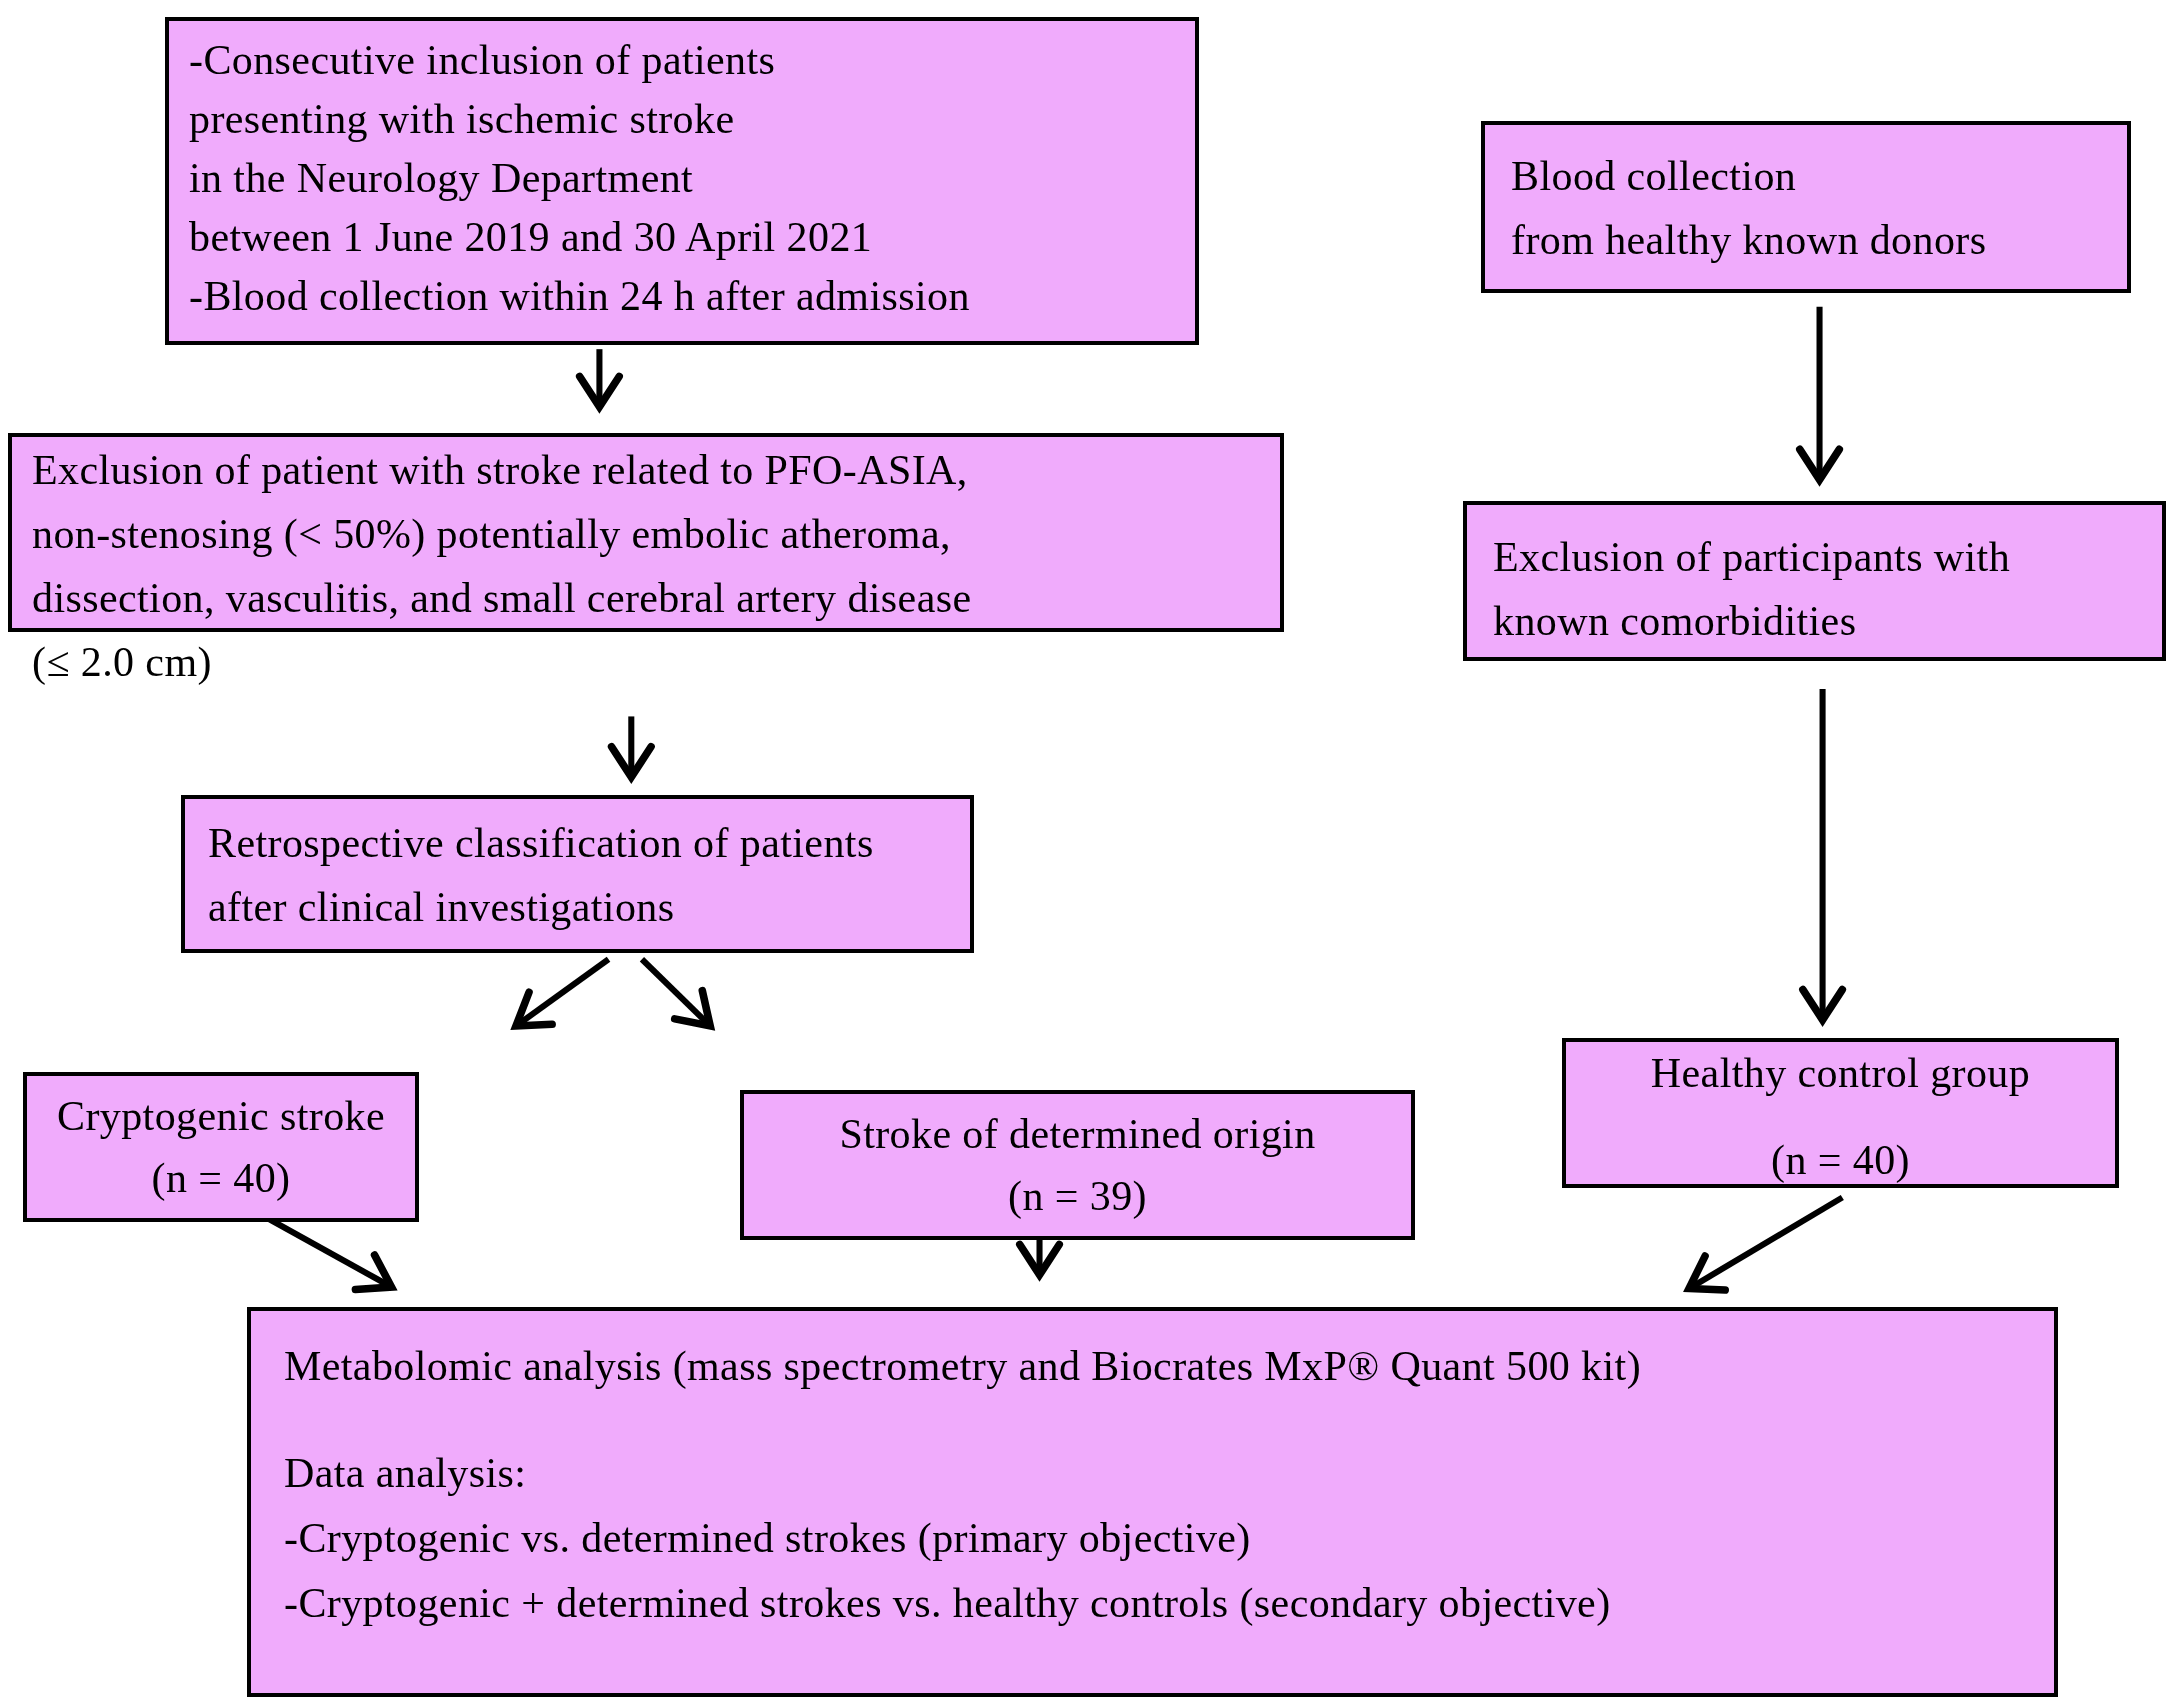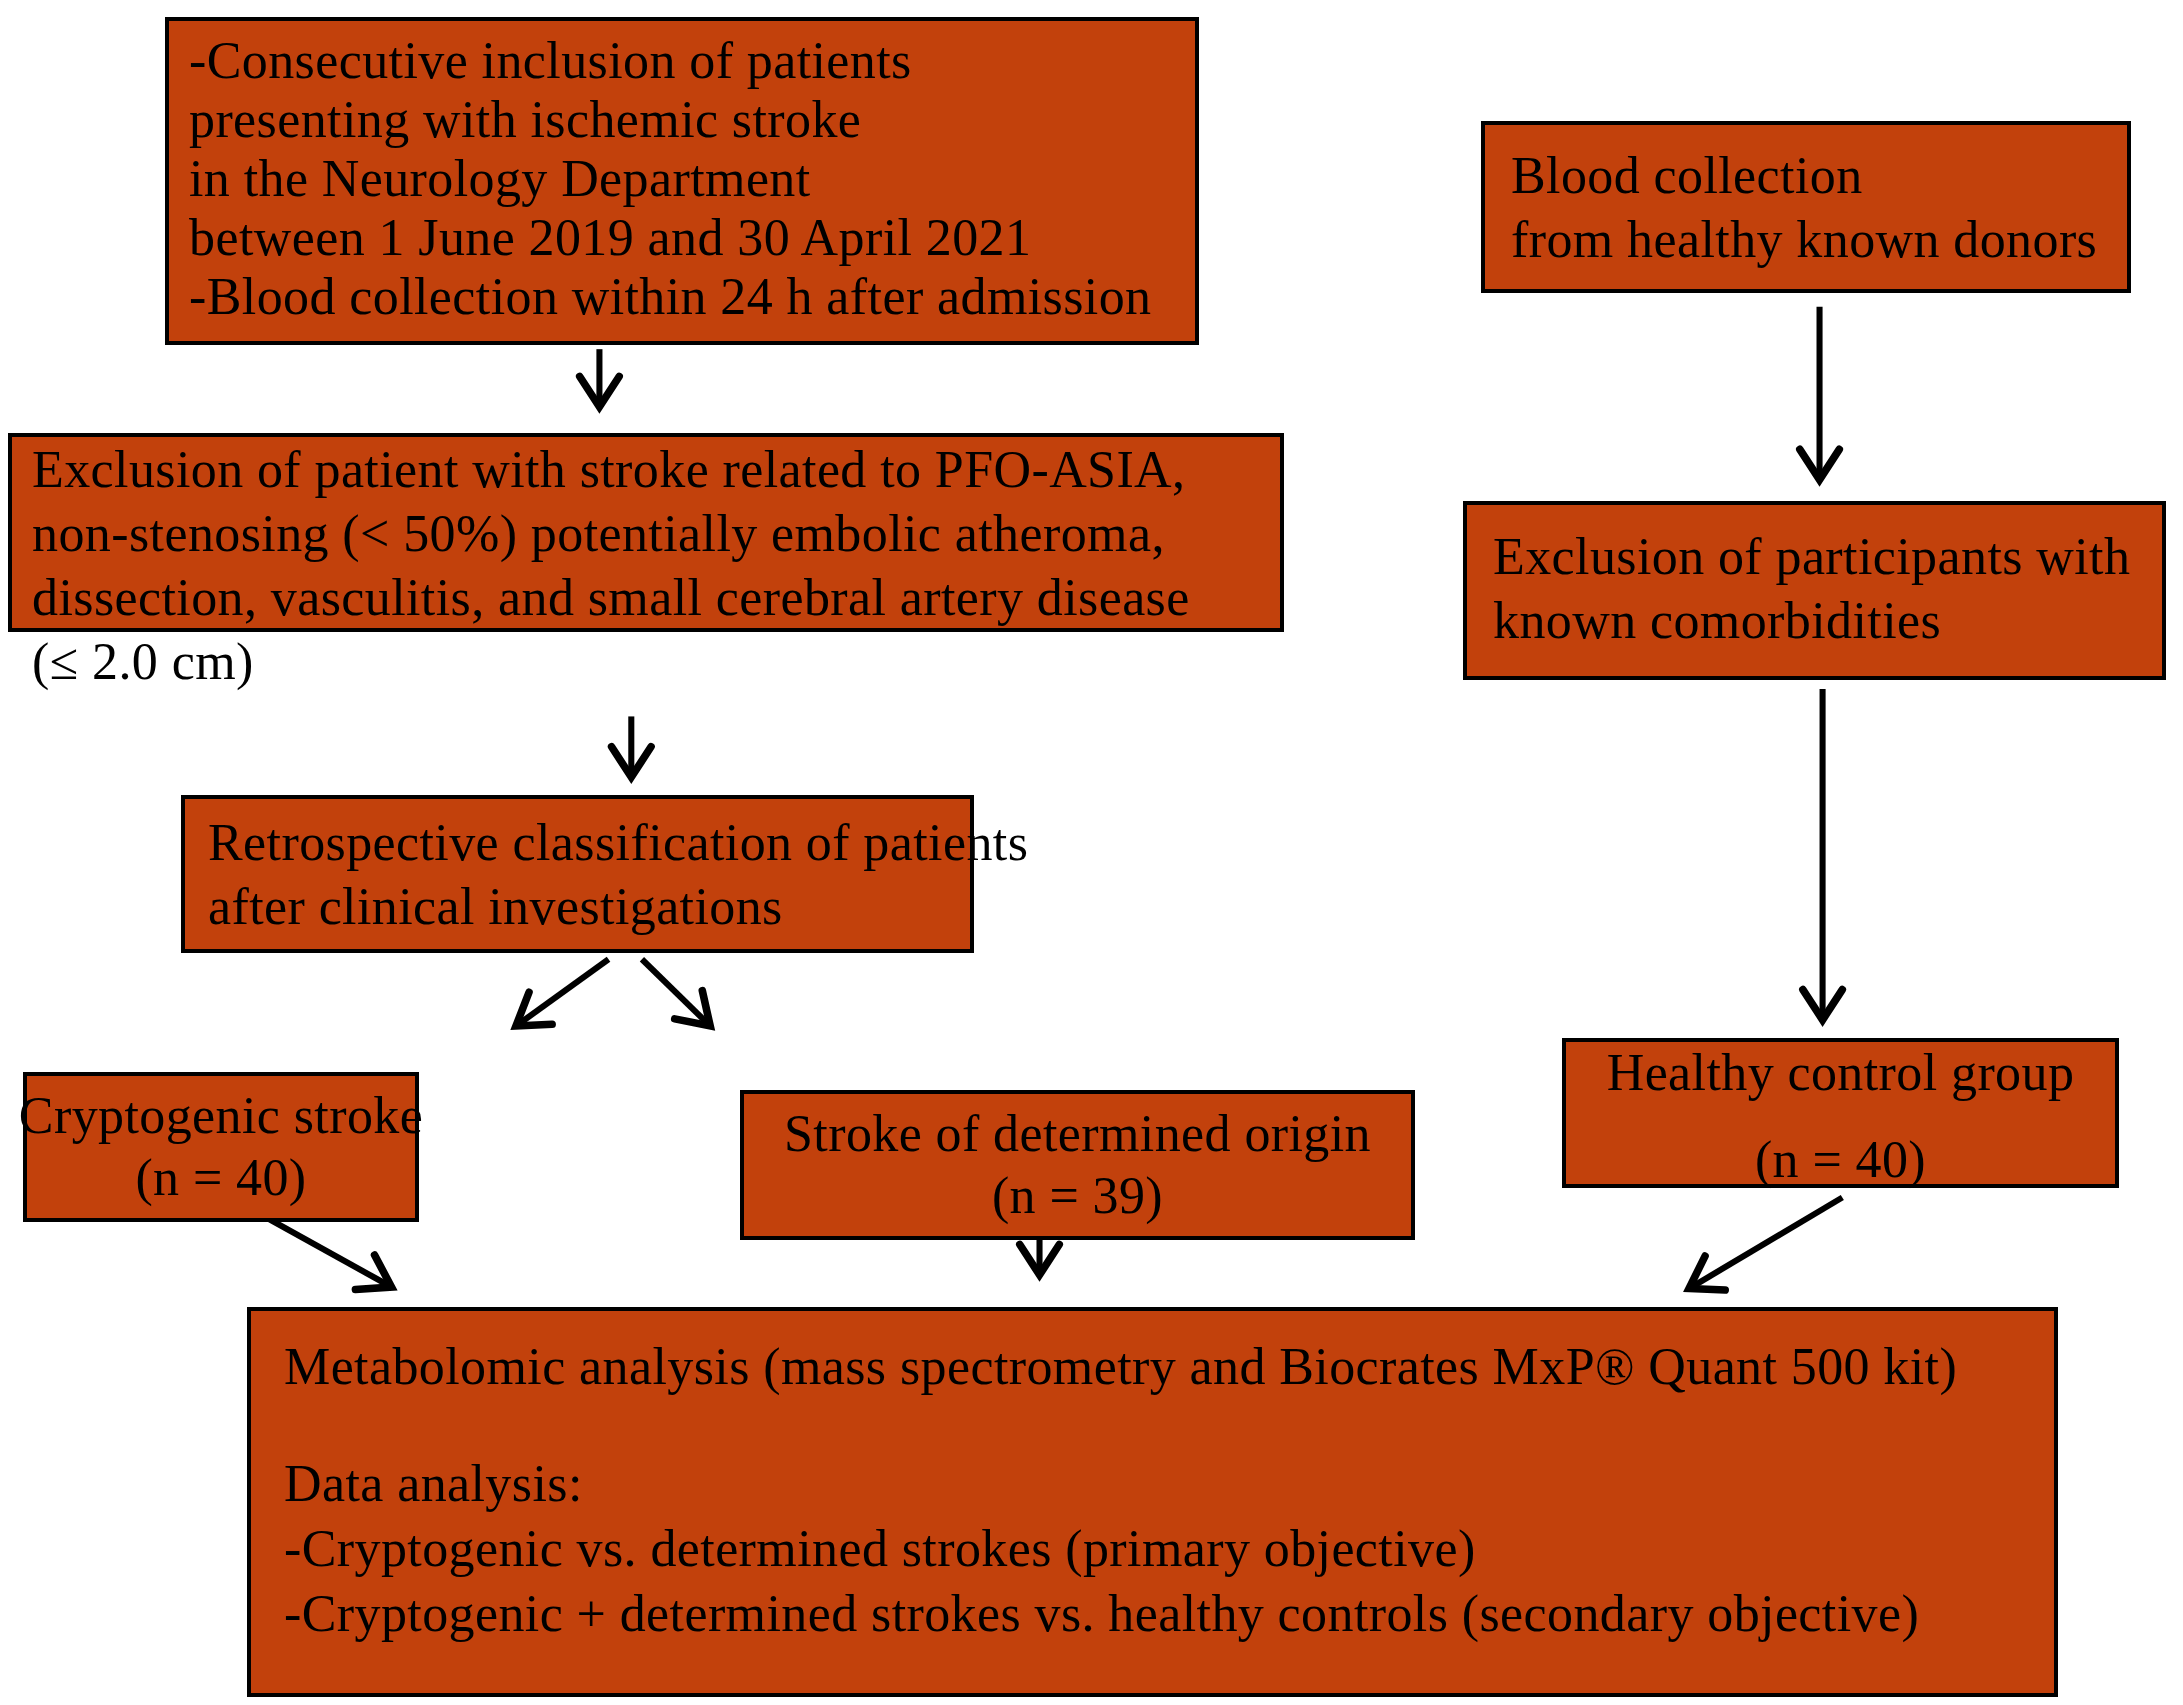--- a/index.html
+++ b/index.html
@@ -21,42 +21,42 @@
     left: 0;
     top: 0;
     width: 2183px;
     height: 1706px;
     pointer-events: none;
   }
   .box {
     position: absolute;
     box-sizing: border-box;
     border: 4.6px solid #000000;
-    background: #c2410c;
-    font-size: 52px;
+    background: #f0abfc;
+    font-size: 42px;
     line-height: 61px;
     letter-spacing: 0.4px;
     white-space: nowrap;
   }
   .box .line {
     min-height: 1em;
   }
   .box.centered {
     display: flex;
     flex-direction: column;
     align-items: center;
     justify-content: center;
     text-align: center;
     line-height: 62px;
   }
   
   #box-inclusion        { left: 165px;  top: 16.7px;   width: 1034px; height: 328px; padding: 10.6px 20px; line-height: 59px; }
   #box-blood-collection { left: 1481px; top: 121px;  width: 650px;  height: 172px; padding: 19px 26px; line-height: 64px; }
   #box-excl-patients    { left: 8px;    top: 433px;  width: 1276px; height: 199px; padding: 1px 20px; line-height: 64px; }
-  #box-excl-participants{ left: 1463px; top: 501px;  width: 703px;  height: 179px; padding: 20px 26px; line-height: 64px; }
+  #box-excl-participants{ left: 1463px; top: 501px;  width: 703px;  height: 160px; padding: 20px 26px; line-height: 64px; }
   #box-classification   { left: 181px;  top: 795px; width: 793px; height: 158px; padding: 12px 23px; line-height: 64px; }
   #box-cryptogenic      { left: 23px;   top: 1072px; width: 396px;  height: 150px; }
   #box-determined       { left: 740px;  top: 1090px; width: 675px;  height: 150px; }
   #box-healthy          { left: 1562px; top: 1038px; width: 557px;  height: 150px; gap: 31px; }
   #box-analysis         { left: 247px;  top: 1307px; width: 1811px; height: 390px; padding: 23px 33px; line-height: 65px; }
 </style>
 </head>
 <body>
 
 <div class="canvas">

